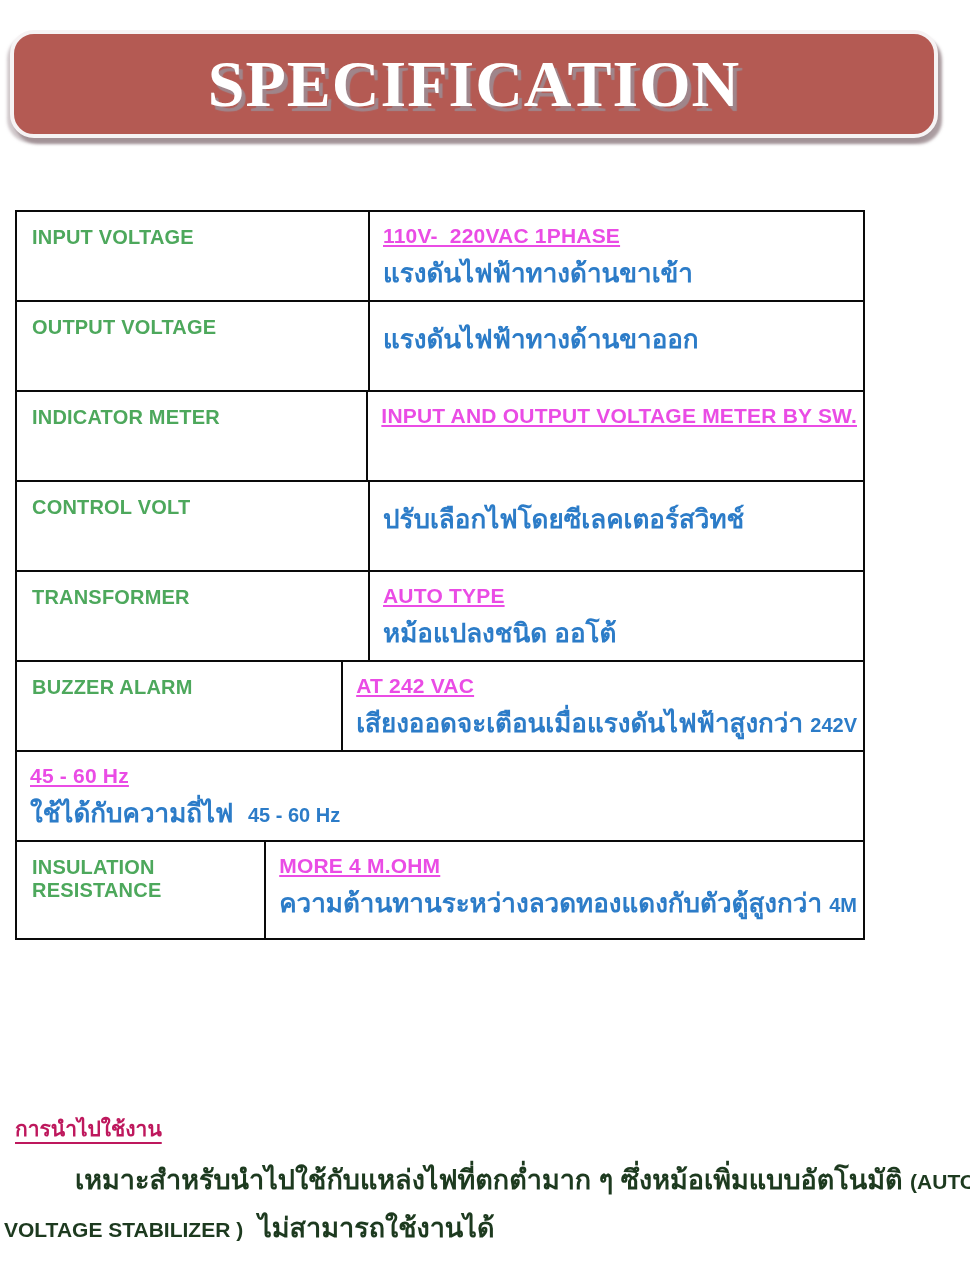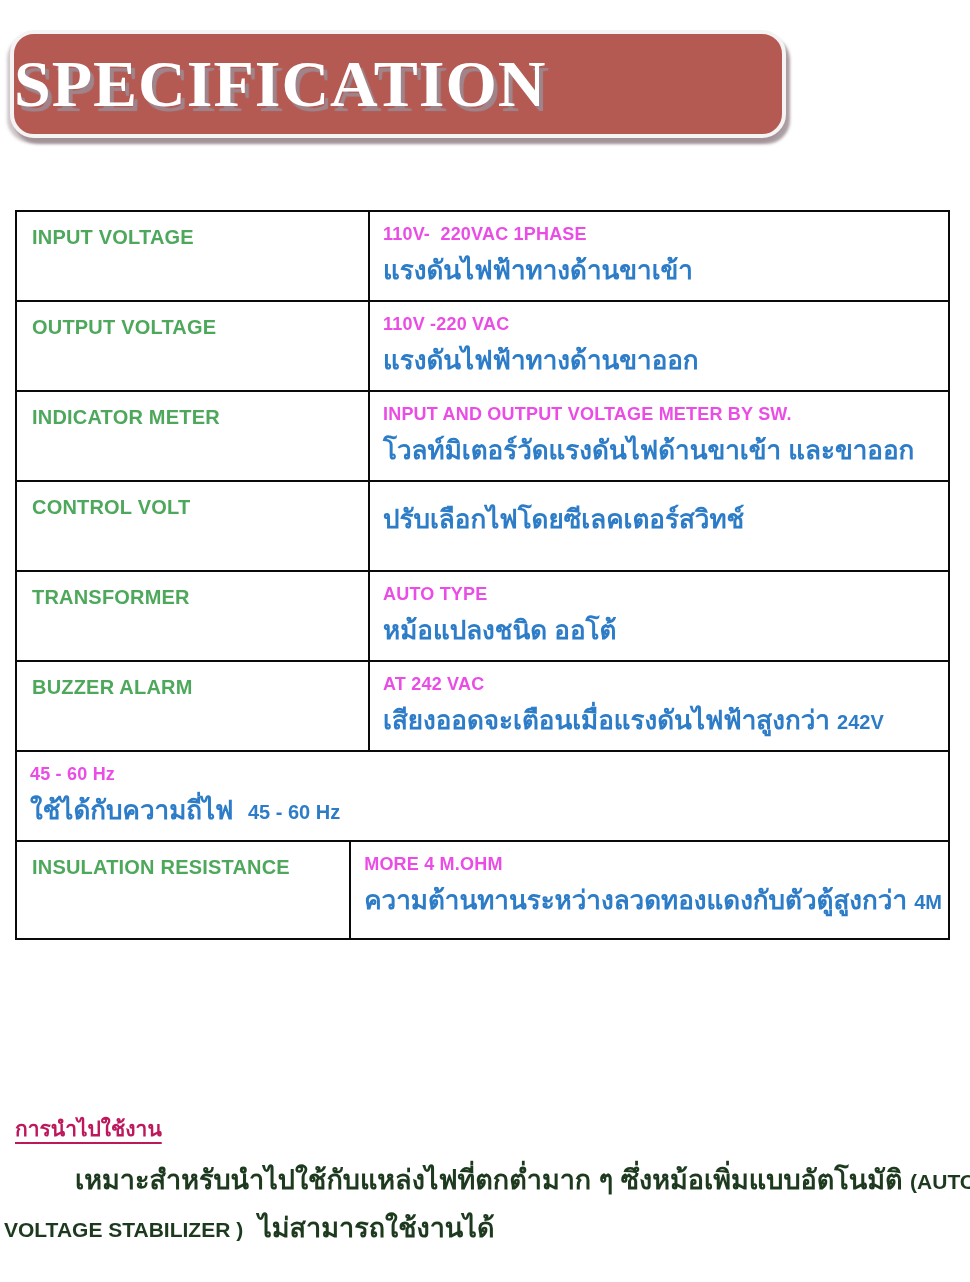--- a/index.html
+++ b/index.html
@@ -8,42 +8,42 @@
     width: 970px; height: 1282px;
     font-family: "Liberation Sans", sans-serif;
     overflow: hidden;
     position: relative;
   }
 
   
   .banner {
     position: absolute;
     left: 10px; top: 30px;
-    width: 776px; height: 108px;
+    width: 928px; height: 108px;
     background: #b45a53;
     border: 4px solid #f6f3f4;
     border-radius: 24px;
     box-shadow: 4px 6px 3px rgba(150,132,138,0.8), -3px 5px 3px rgba(170,155,160,0.55);
-    display: flex; align-items: center; justify-content: flex-start;
+    display: flex; align-items: center; justify-content: center;
   }
   .banner-title {
     font-family: "Liberation Serif", serif;
     font-weight: bold;
     font-size: 66px;
     letter-spacing: 1px;
     color: #ffffff;
     text-shadow: 4px 5px 1px rgba(158,136,142,0.95);
     white-space: nowrap;
   }
 
   
   .spec-table {
     position: absolute;
     left: 15px; top: 210px;
-    width: 935px;
+    width: 850px;
     border: 2px solid #0a0a0a;
   }
   .spec-row {
     display: flex;
     min-height: 90px;
     border-bottom: 2px solid #0a0a0a;
   }
   .spec-row:last-child { border-bottom: none; min-height: 96px; }
   .cell-label {
     width: 353px;
@@ -54,23 +54,24 @@
     font-size: 20px;
     letter-spacing: 0.2px;
   }
   .cell-value {
     flex: 1;
     padding: 12px 6px 6px 13px;
   }
   .val-en {
     color: #ea4ce5;
     font-weight: bold;
-    font-size: 18px;
+    font-size: 21px;
     white-space: pre;
     letter-spacing: 0.2px;
+    text-decoration: underline;
   }
   .val-th {
     margin-top: 9px;
     color: #2c7cc8;
     font-weight: bold;
     font-size: 26px;
     white-space: pre;
     line-height: 1.25;
   }
   .val-th .latin-suffix {
@@ -129,30 +130,28 @@
     <div class="cell-label">INPUT VOLTAGE</div>
     <div class="cell-value">
       <div class="val-en">110V-  220VAC 1PHASE</div>
       <div class="val-th"><span>แรงดันไฟฟ้าทางด้านขาเข้า</span><span class="latin-suffix"></span></div>
     </div>
   </div>
 
   <div class="spec-row">
     <div class="cell-label">OUTPUT VOLTAGE</div>
     <div class="cell-value">
-      <div class="val-en">110V -220 VAC</div>
       <div class="val-th"><span>แรงดันไฟฟ้าทางด้านขาออก</span><span class="latin-suffix"></span></div>
     </div>
   </div>
 
   <div class="spec-row">
     <div class="cell-label">INDICATOR METER</div>
     <div class="cell-value">
       <div class="val-en">INPUT AND OUTPUT VOLTAGE METER BY SW.</div>
-      <div class="val-th"><span>โวลท์มิเตอร์วัดแรงดันไฟด้านขาเข้า และขาออก</span><span class="latin-suffix"></span></div>
     </div>
   </div>
 
   <div class="spec-row">
     <div class="cell-label">CONTROL VOLT</div>
     <div class="cell-value">
       <div class="val-th"><span>ปรับเลือกไฟโดยซีเลคเตอร์สวิทช์</span><span class="latin-suffix"></span></div>
     </div>
   </div>
 

